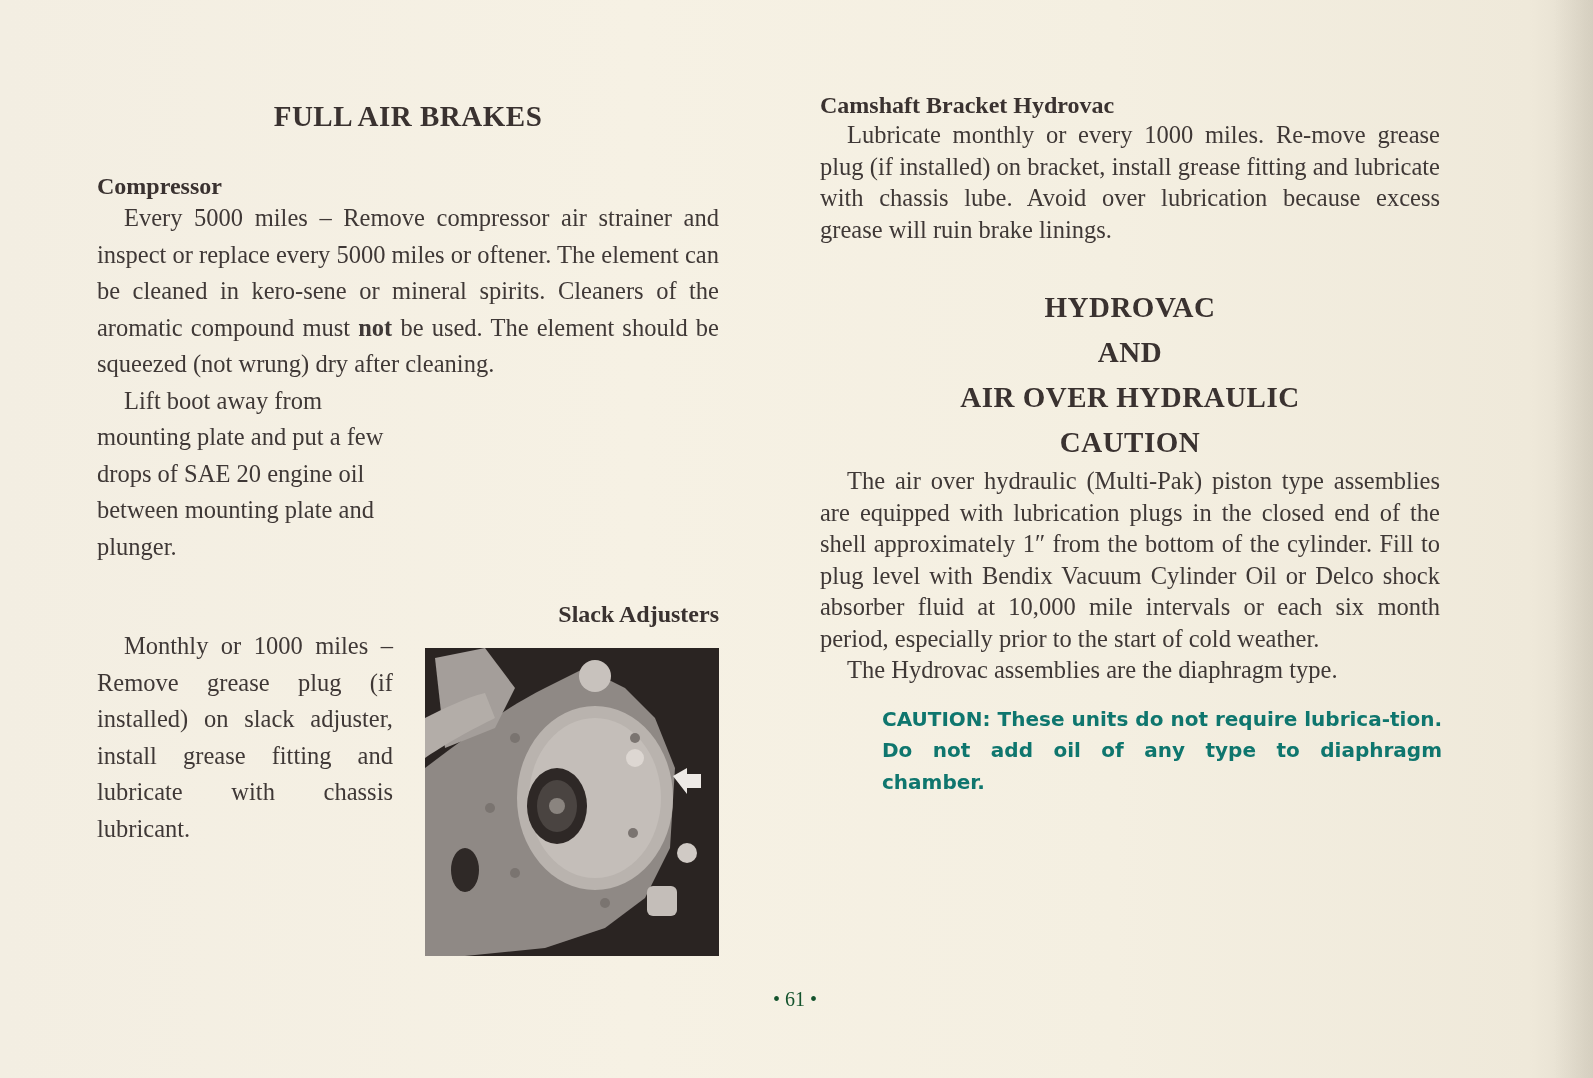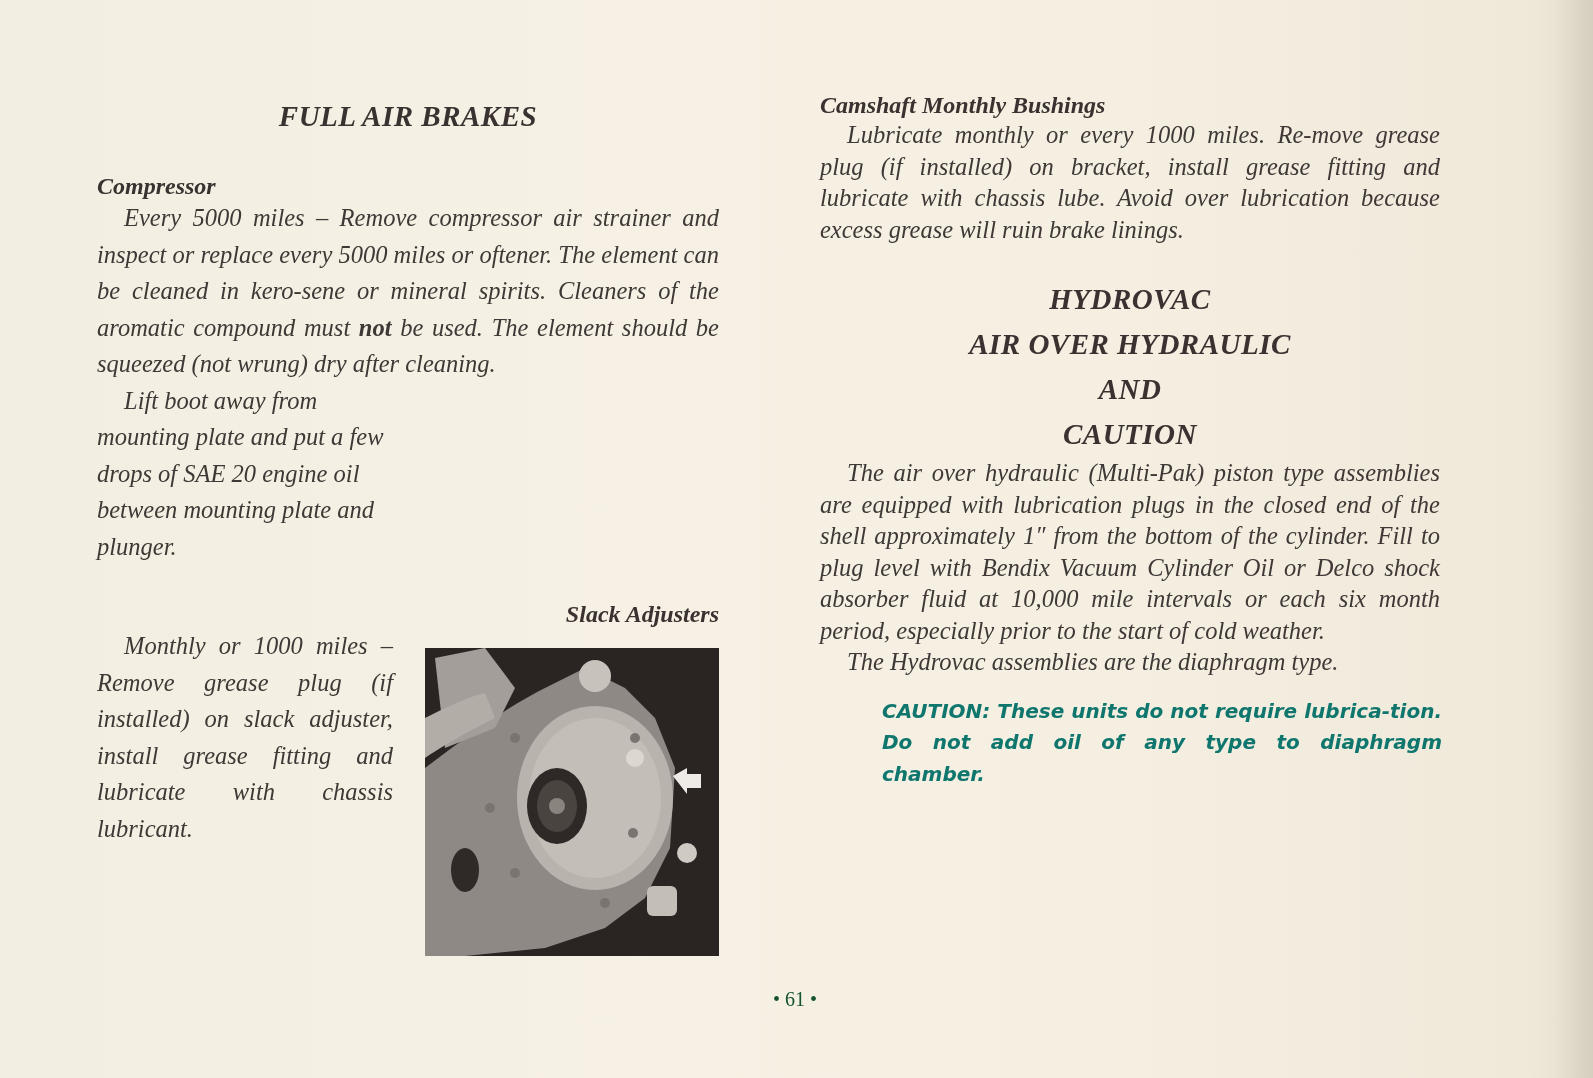--- a/index.html
+++ b/index.html
@@ -7,21 +7,21 @@
     width: 1593px; height: 1078px; overflow: hidden;
     background: linear-gradient(90deg, #f3eee2 0%, #f6f1e4 40%, #f4efe1 70%, #efe9da 96%, #e2dccd 100%);
     font-family: "DejaVu Serif", "Liberation Serif", serif;
     color: #3d3634;
     position: relative;
   }
   .page-edge {
     position: absolute; right: 0; top: 0; width: 40px; height: 1078px;
     background: linear-gradient(90deg, rgba(0,0,0,0) 0%, rgba(120,110,95,0.12) 100%);
   }
-  .col { position: absolute; font-style: italic; }
+  .col { position: absolute; }
   .col-left { left: 97px; top: 96px; width: 622px; }
   .col-right { left: 820px; top: 92px; width: 620px; }
 
   .section-title {
     font-family: "Liberation Serif", serif; font-weight: bold;
     font-size: 29px; text-align: center; letter-spacing: 0.5px;
     margin: 0; color: #3a3230;
   }
   .left-title { margin-left: 0; width: 622px; text-indent: 0; padding-top: 4px; }
   .subhead {
@@ -41,21 +41,21 @@
 
   .photo {
     position: absolute; left: 328px; top: 552px;
     width: 294px; height: 308px; background: #2b2523; overflow: hidden;
   }
   .photo svg { display: block; }
 
   .slack-text { width: 296px; }
   .slack-text p.body { text-align: justify; }
 
-  .hydro-block { margin-top: 32px; }
+  .hydro-block { margin-top: 40px; }
   .hydro-block .section-title { line-height: 45px; }
   .p-hydro1 { margin-top: 20px; }
   .caution {
     font-family: "DejaVu Sans", sans-serif; font-weight: bold;
     font-size: 20px; line-height: 31.5px; color: #0f766e;
     margin: 18px 0 0 62px; width: 560px; text-align: justify;
   }
   .page-number {
     position: absolute; left: 760px; top: 988px; width: 70px;
     text-align: center;
@@ -101,27 +101,27 @@
       <circle cx="170" cy="28" r="16" fill="#c8c2bd"></circle>
       <circle cx="210" cy="110" r="9" fill="#ddd7d2"></circle>
       <path d="M248 128 L262 120 L262 126 L276 126 L276 140 L262 140 L262 146 Z" fill="#eeeae6"></path>
       <circle cx="262" cy="205" r="10" fill="#d0cac5"></circle>
       <rect x="222" y="238" width="30" height="30" rx="6" fill="#c4beb9"></rect>
     </svg>
   </div>
 </div>
 
 <div class="col col-right">
-  <h2 class="subhead">Camshaft Monthly Bushings</h2>
+  <h2 class="subhead">Camshaft Bracket Hydrovac</h2>
   <p class="body" style="margin-top:0; line-height:31.5px;">Lubricate monthly or every 1000 miles. Re-move grease plug (if installed) on bracket, install grease fitting and lubricate with chassis lube. Avoid over lubrication because excess grease will ruin brake linings.</p>
 
   <div class="hydro-block">
     <h1 class="section-title">HYDROVAC</h1>
+    <h1 class="section-title">AND</h1>
     <h1 class="section-title">AIR OVER HYDRAULIC</h1>
-    <h1 class="section-title">AND</h1>
     <h1 class="section-title">CAUTION</h1>
   </div>
 
   <p class="body p-hydro1" style="line-height:31.5px;">The air over hydraulic (Multi-Pak) piston type assemblies are equipped with lubrication plugs in the closed end of the shell approximately 1″ from the bottom of the cylinder. Fill to plug level with Bendix Vacuum Cylinder Oil or Delco shock absorber fluid at 10,000 mile intervals or each six month period, especially prior to the start of cold weather.</p>
   <p class="body" style="line-height:31.5px;">The Hydrovac assemblies are the diaphragm type.</p>
 
   <p class="caution">CAUTION: These units do not require lubrica-tion. Do not add oil of any type to diaphragm chamber.</p>
 </div>
 
 <div class="page-number">• 61 •</div>

